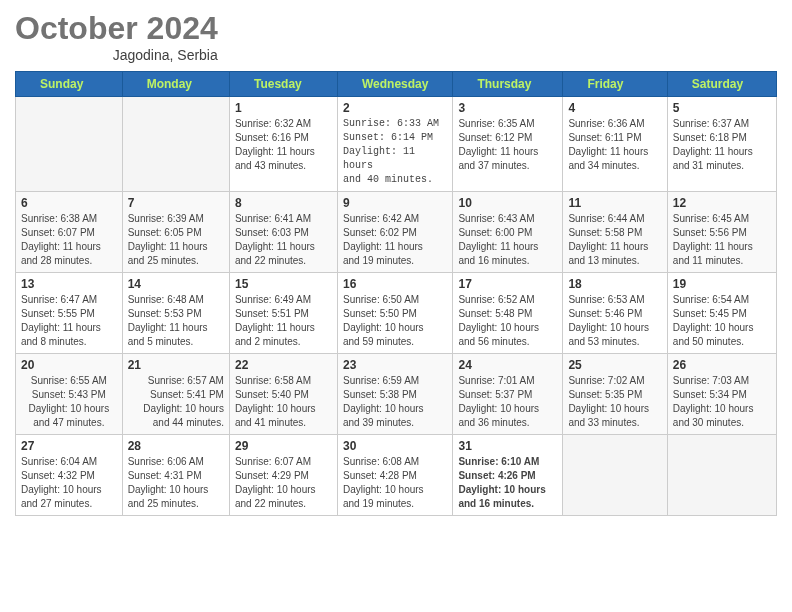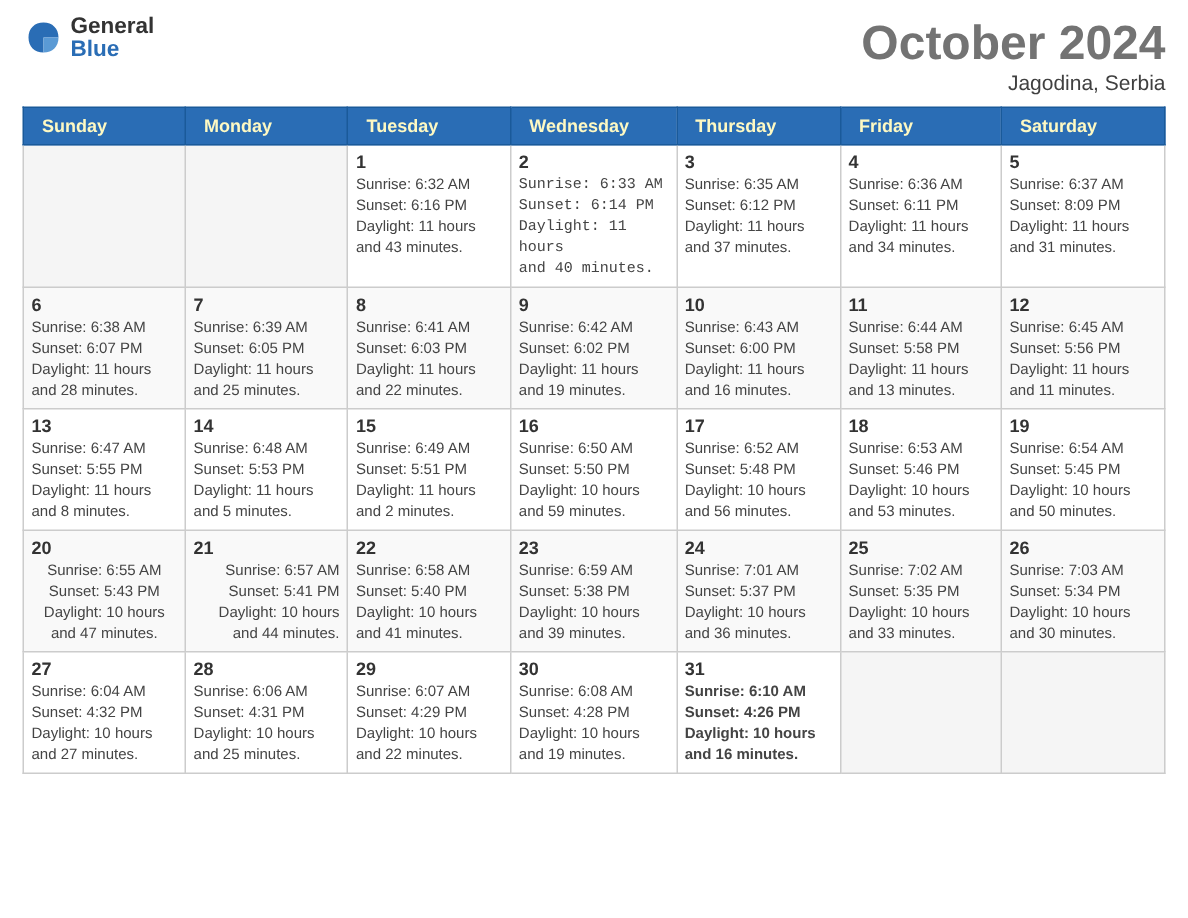--- a/index.html
+++ b/index.html
@@ -58,24 +58,24 @@
       font-size: 14px;
       color: #404040;
     }
     .calendar {
       width: 100%;
       border-collapse: collapse;
       border: 1px solid #ccc;
     }
     .calendar th {
       background: #2a6db5;
-      color: #fef9c3;
+      color: #bef264;
       font-size: 12px;
       font-weight: bold;
-      padding: 5px 12px;
+      padding: 5px 24px;
       text-align: left;
       border: 1px solid #1a5a9a;
     }
     .calendar td {
       vertical-align: top;
       border: 1px solid #ccc;
       padding: 4px 5px;
       width: 113px;
       min-height: 80px;
       background: #fff;
@@ -100,30 +100,20 @@
     }
     .row-alt td {
       background: #f0f4f8;
     }
   </style>
 </head>
 <body>
 
 <div class="page">
   <div class="header">
-    <div class="logo">
-      <svg class="logo-icon" viewBox="0 0 28 28">
-        <path d="M14 4 C8 4 4 8 4 14 C4 20 8 24 14 24 L14 14 L24 14 C24 8 20 4 14 4Z" fill="#2a6db5"></path>
-        <path d="M14 14 L24 14 C24 20 20 24 14 24Z" fill="#5a9ad5"></path>
-      </svg>
-      <div class="logo-text">
-        <span class="logo-general">General</span>
-        <span class="logo-blue">Blue</span>
-      </div>
-    </div>
     <div class="title-block">
       <div class="title-month">October 2024</div>
       <div class="title-location">Jagodina, Serbia</div>
     </div>
   </div>
 
   <table class="calendar">
     <thead>
       <tr>
       <th>Sunday</th>
@@ -163,21 +153,21 @@
           <td>
             <span class="day-num">4</span>
             <div class="day-info" style="white-space: pre-line;">Sunrise: 6:36 AM
 Sunset: 6:11 PM
 Daylight: 11 hours
 and 34 minutes.</div>
           </td>
           <td>
             <span class="day-num">5</span>
             <div class="day-info" style="white-space: pre-line;">Sunrise: 6:37 AM
-Sunset: 8:09 PM
+Sunset: 6:18 PM
 Daylight: 11 hours
 and 31 minutes.</div>
           </td>
         </tr>
         <tr class="row-alt">
           <td>
             <span class="day-num">6</span>
             <div class="day-info" style="white-space: pre-line;">Sunrise: 6:38 AM
 Sunset: 6:07 PM
 Daylight: 11 hours

